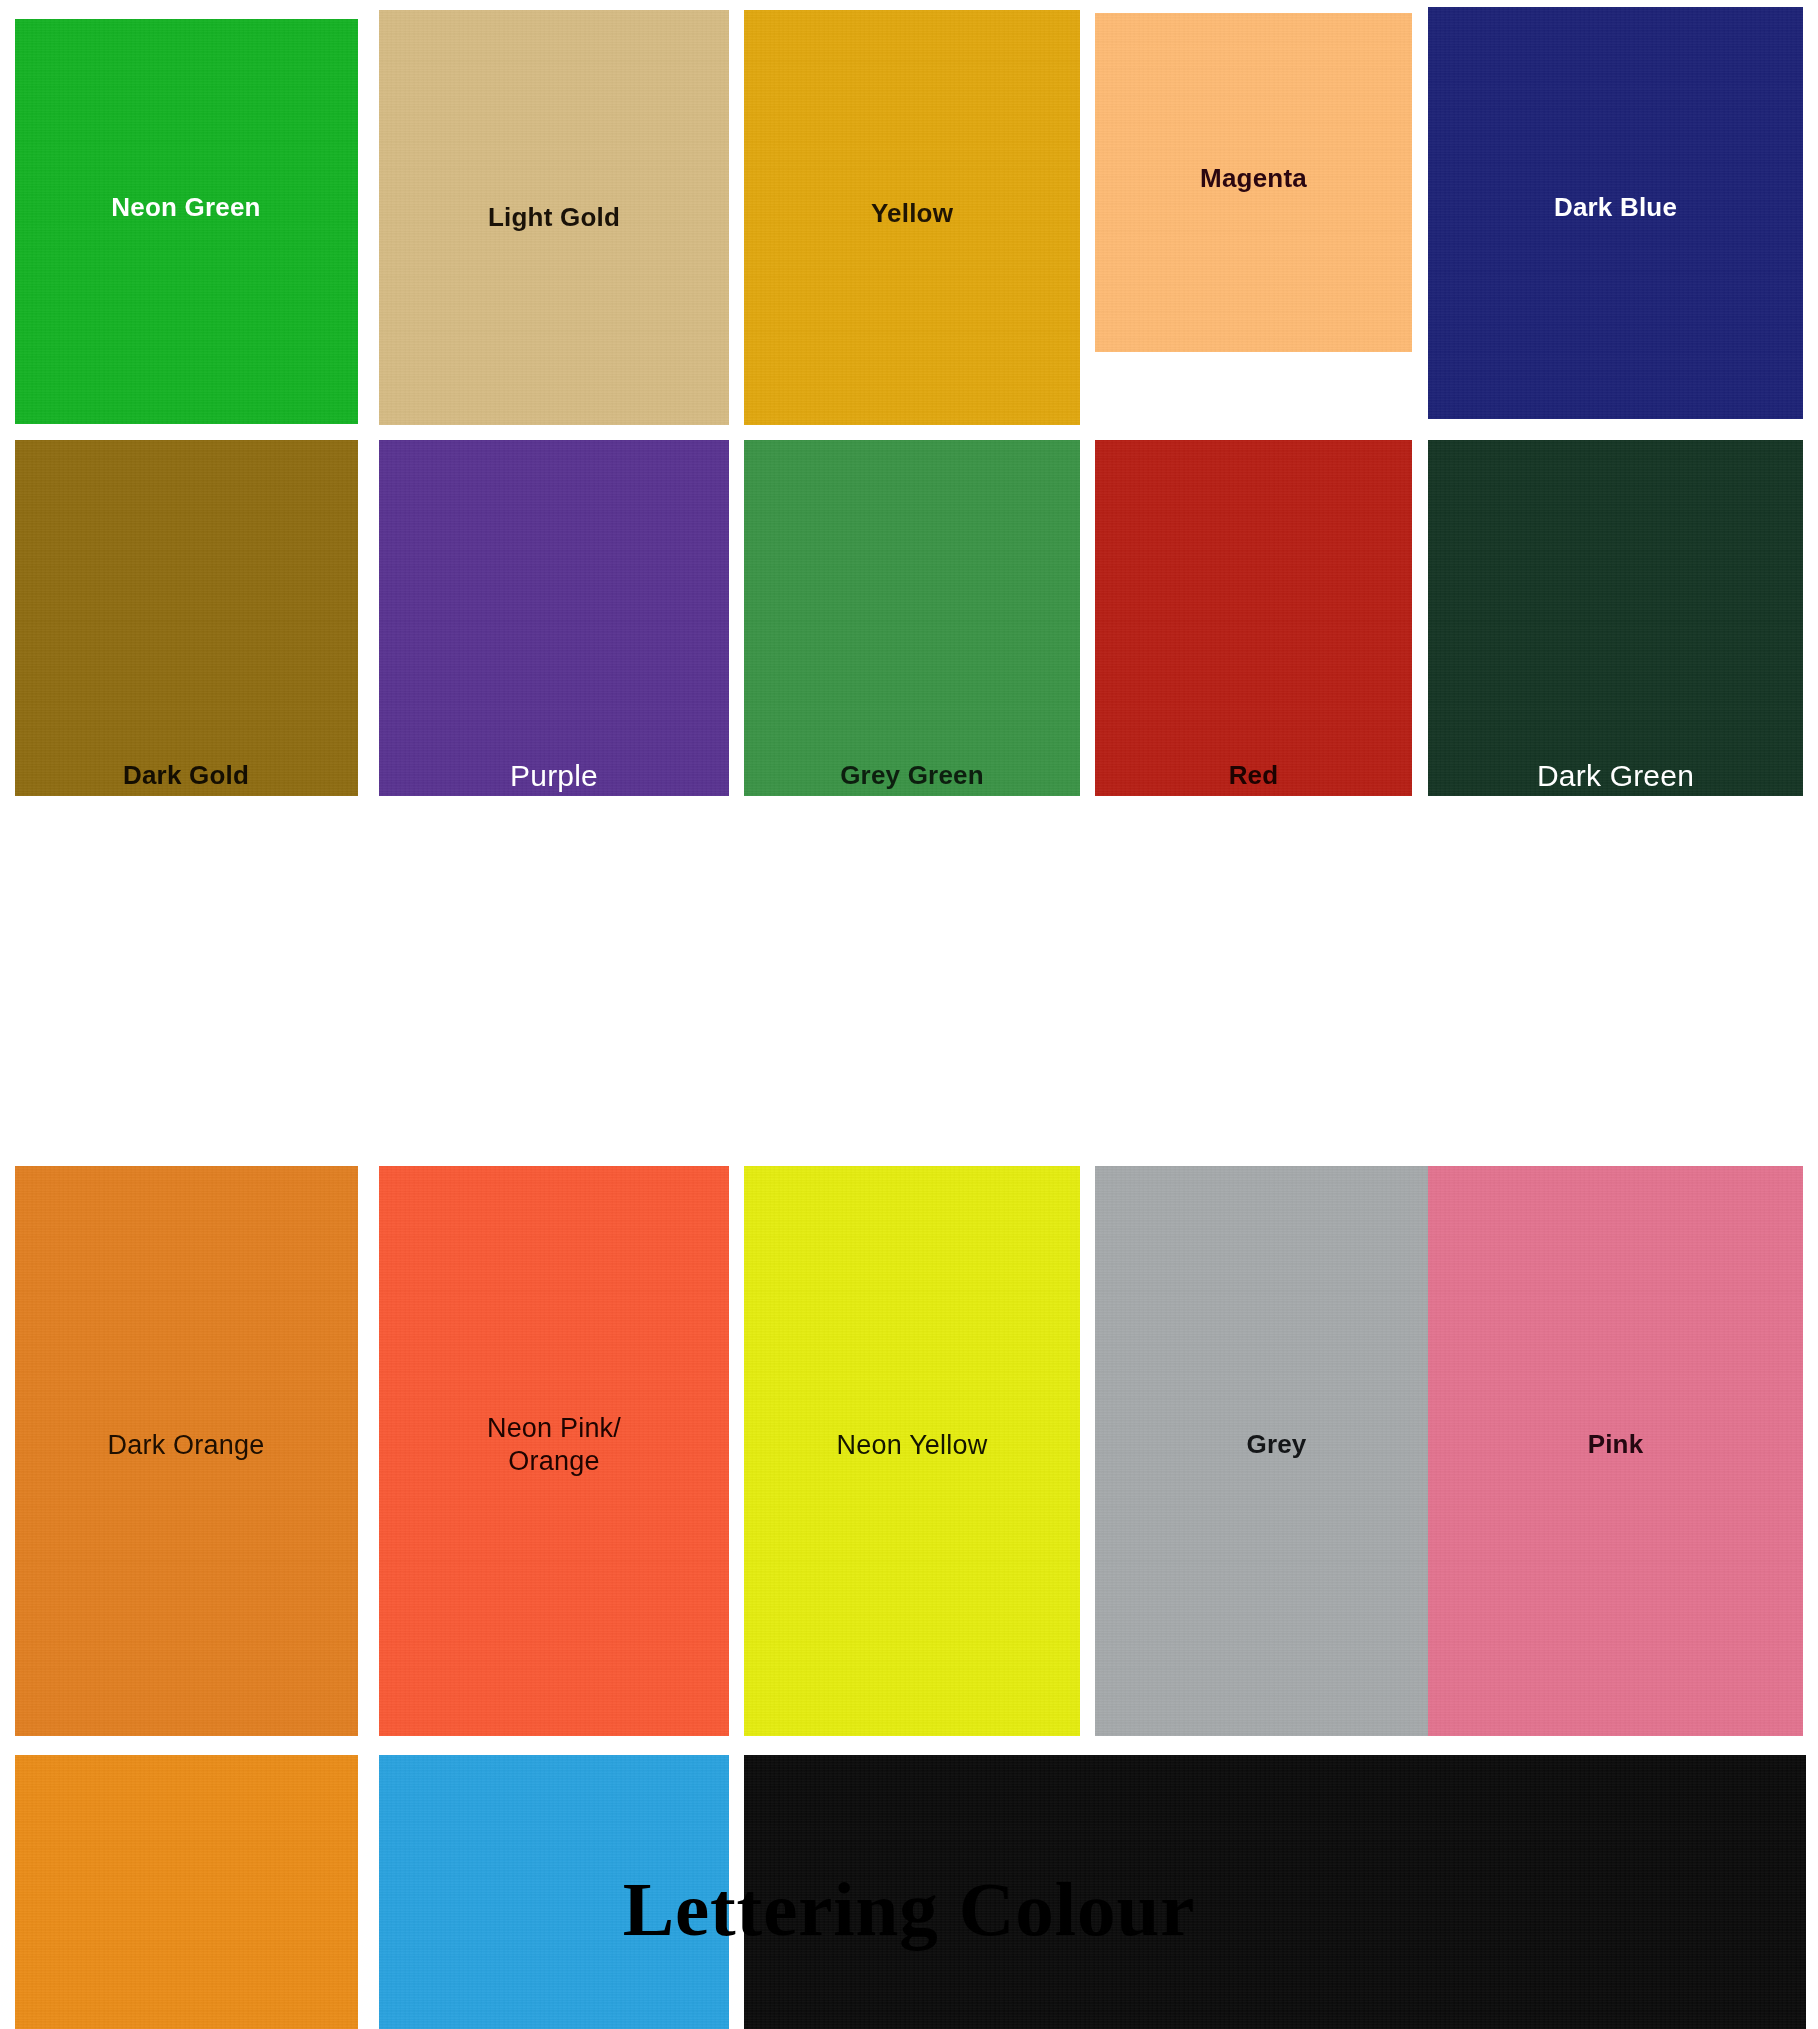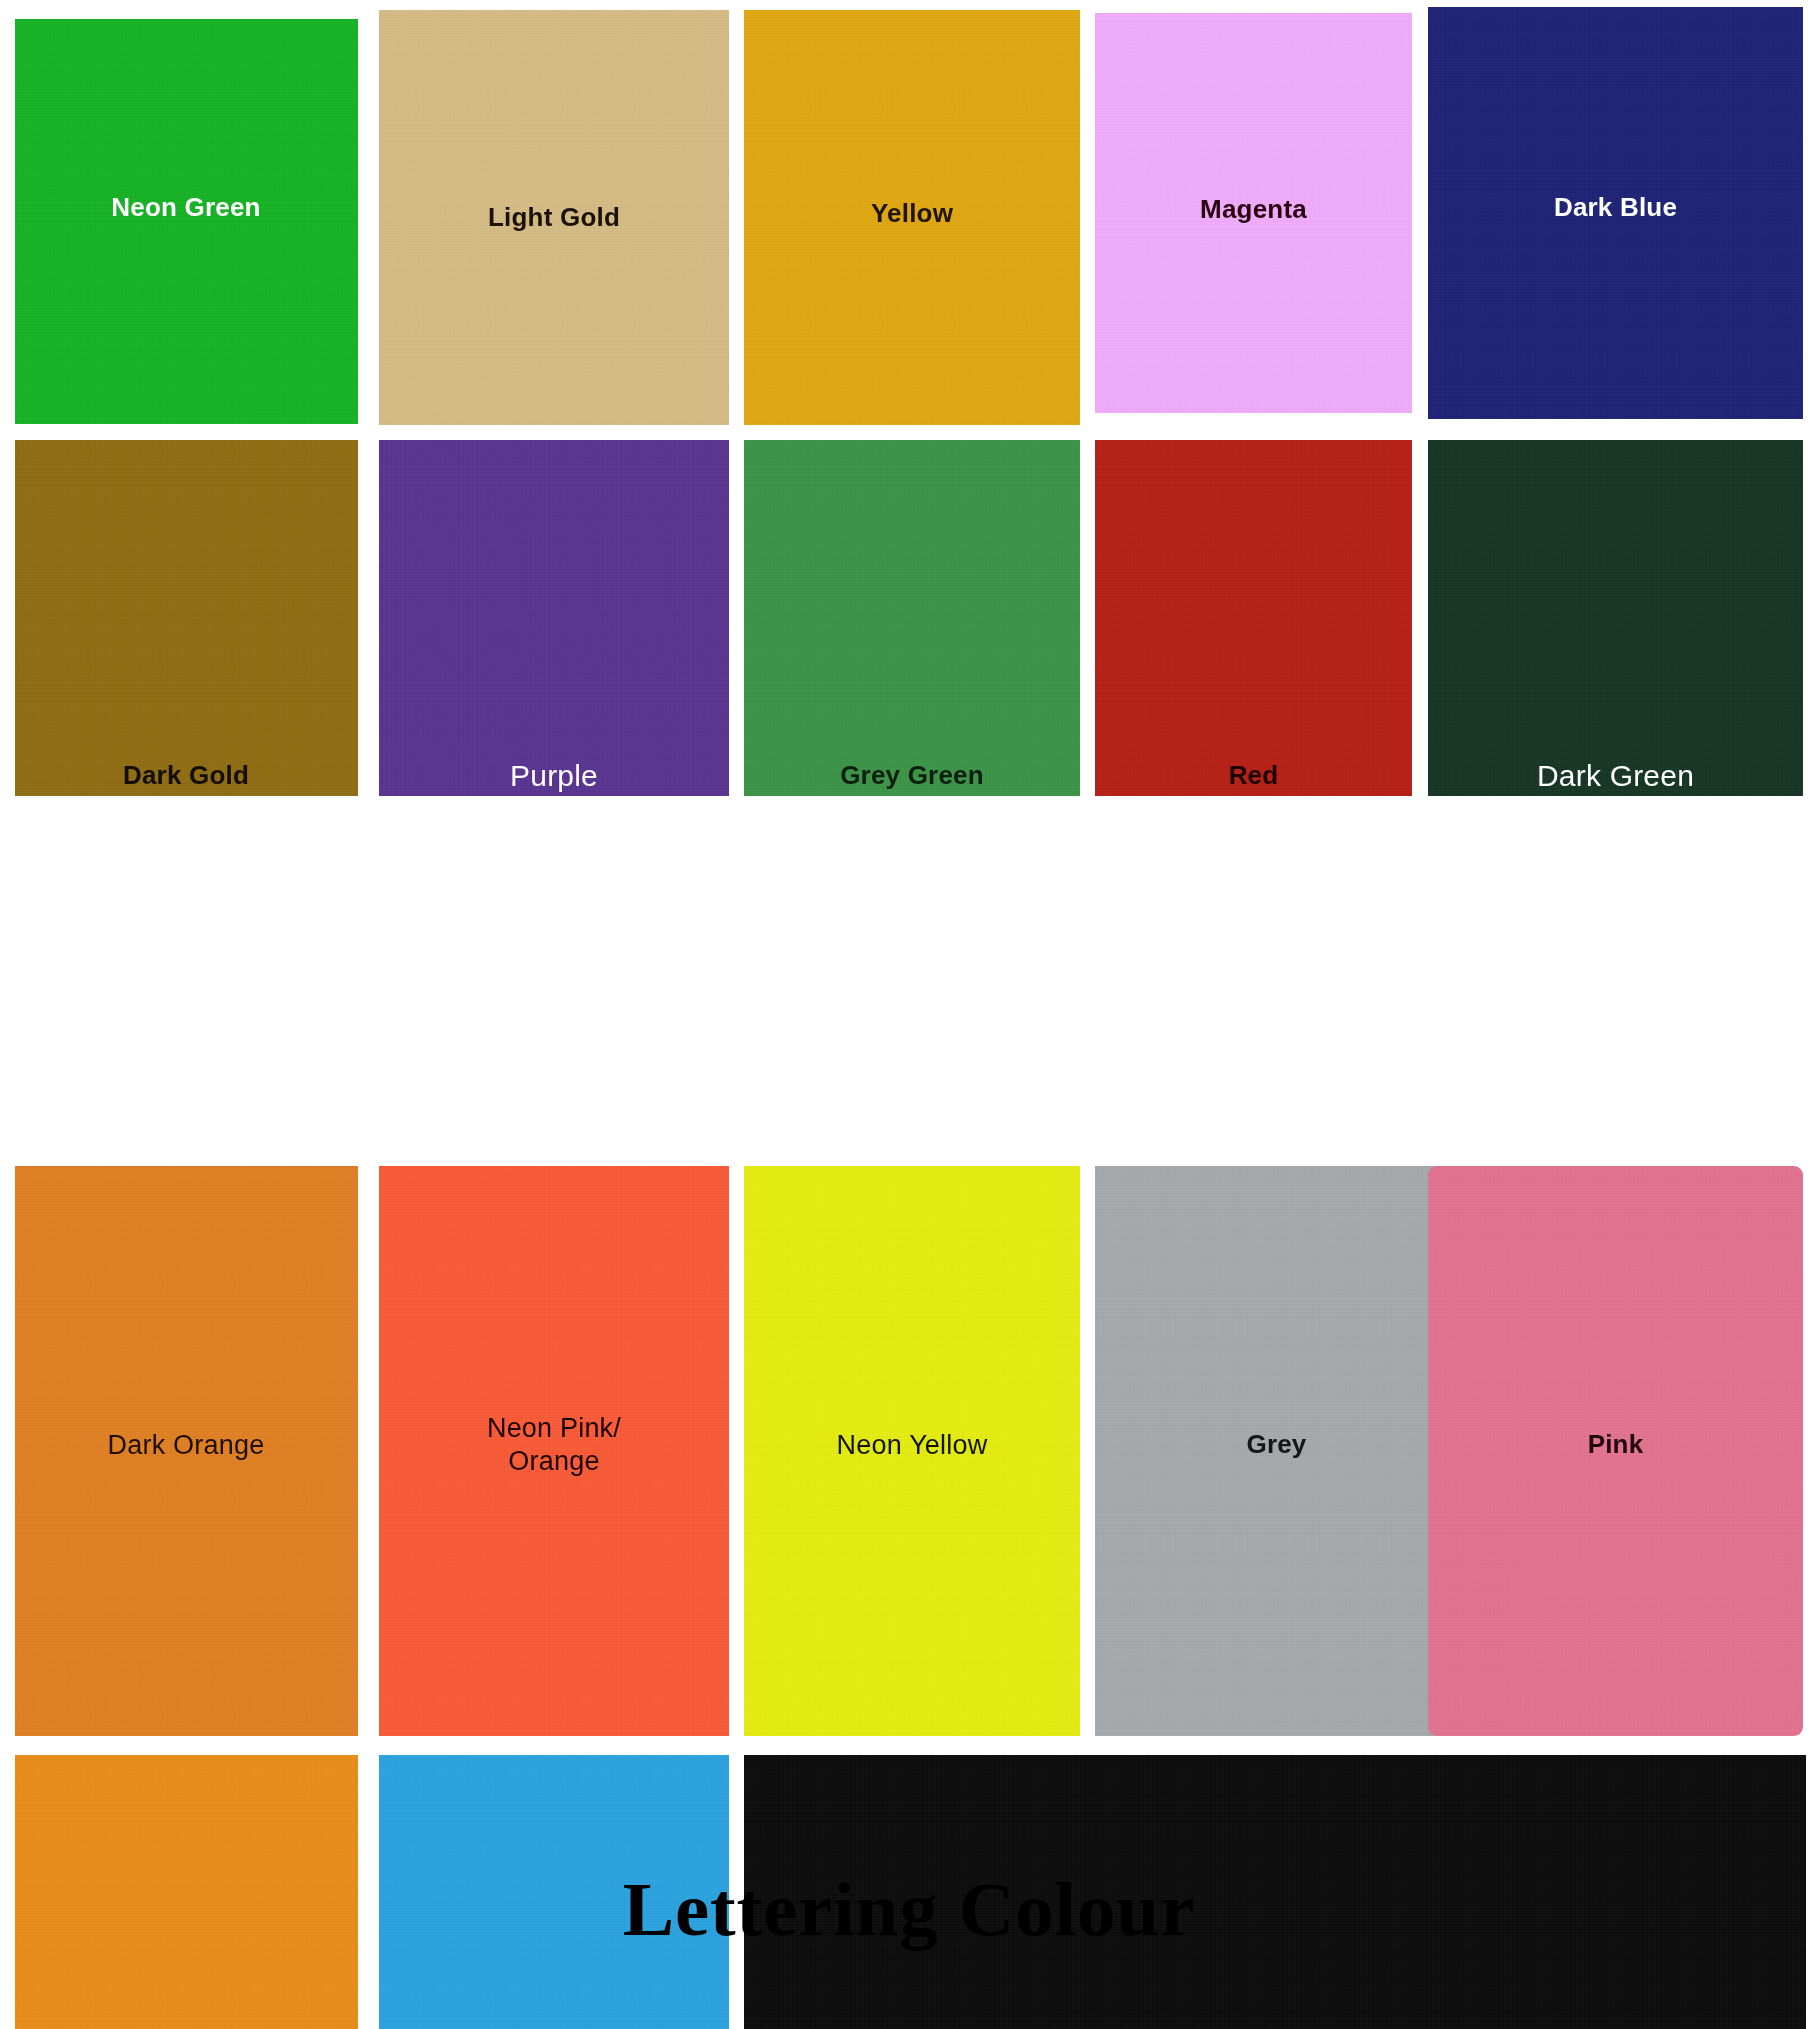--- a/index.html
+++ b/index.html
@@ -79,21 +79,21 @@
   <div id="swatch-grid">
       <div class="swatch" style="left: 14.5px; top: 19px; width: 343px; height: 405px; background: rgb(21, 178, 36);">
         <span class="label lbl-sm" style="color: rgb(255, 255, 255); transform: translateY(-14.5px);">Neon Green</span>
       </div>
       <div class="swatch" style="left: 379px; top: 10px; width: 350px; height: 415px; background: rgb(213, 187, 132);">
         <span class="label lbl-sm" style="color: rgb(26, 18, 8);">Light Gold</span>
       </div>
       <div class="swatch" style="left: 744px; top: 10px; width: 336px; height: 415px; background: rgb(224, 167, 15);">
         <span class="label lbl-sm" style="color: rgb(32, 21, 4); transform: translateY(-3.6px);">Yellow</span>
       </div>
-      <div class="swatch" style="left: 1095px; top: 12.7px; width: 317px; height: 400px; background: #f0abfc;">
+      <div class="swatch" style="left: 1095px; top: 12.7px; width: 317px; height: 339px; background: #fdba74;">
         <span class="label lbl-sm" style="color: rgb(42, 6, 16); transform: translateY(-2.7px);">Magenta</span>
       </div>
       <div class="swatch" style="left: 1428px; top: 7px; width: 375px; height: 412px; background: rgb(29, 34, 118);">
         <span class="label lbl-sm" style="color: rgb(255, 255, 255); transform: translateY(-5.5px);">Dark Blue</span>
       </div>
       <div class="swatch" style="left: 14.5px; top: 440px; width: 343px; height: 356px; background: rgb(142, 108, 18);">
         <span class="label lbl-sm" style="color: rgb(20, 14, 2); transform: translateY(158px);">Dark Gold</span>
       </div>
       <div class="swatch" style="left: 379px; top: 440px; width: 350px; height: 356px; background: rgb(89, 51, 144);">
         <span class="label lbl-lg" style="color: rgb(255, 255, 255); transform: translateY(158px);">Purple</span>
@@ -113,21 +113,21 @@
       <div class="swatch" style="left: 379px; top: 1166px; width: 350px; height: 570px; background: rgb(248, 90, 54);">
         <span class="label lbl-md" style="color: rgb(30, 4, 0); transform: translateY(-6.4px);">Neon Pink/
 Orange</span>
       </div>
       <div class="swatch" style="left: 744px; top: 1166px; width: 336px; height: 570px; background: rgb(228, 236, 16);">
         <span class="label lbl-md" style="color: rgb(20, 21, 0); transform: translateY(-6.4px);">Neon  Yellow</span>
       </div>
       <div class="swatch" style="left: 1095px; top: 1166px; width: 363px; height: 570px; background: rgb(165, 169, 171);">
         <span class="label lbl-sm" style="color: rgb(20, 22, 24); transform: translateY(-6.4px);">Grey</span>
       </div>
-      <div class="swatch" style="left: 1428px; top: 1166px; width: 375px; height: 570px; background: rgb(226, 115, 143); border-radius: 9px;">
+      <div class="swatch" style="left: 1428px; top: 1166px; width: 375px; height: 570px; background: rgb(226, 115, 143);">
         <span class="label lbl-sm" style="color: rgb(36, 8, 17); transform: translateY(-6.4px);">Pink</span>
       </div>
       <div class="swatch" style="left: 14.5px; top: 1755px; width: 343px; height: 809px; background: rgb(233, 140, 25);"></div>
       <div class="swatch" style="left: 379px; top: 1755px; width: 350px; height: 809px; background: rgb(42, 162, 222);"></div>
       <div class="swatch" style="left: 744px; top: 1755px; width: 1062px; height: 809px; background: rgb(11, 11, 11);"></div>
     </div>
 
   <div class="title-bar" id="chart-title" style="top: 1865px; font-size: 77px; color: rgb(0, 0, 0);">Lettering Colour</div>
 </div>
 

